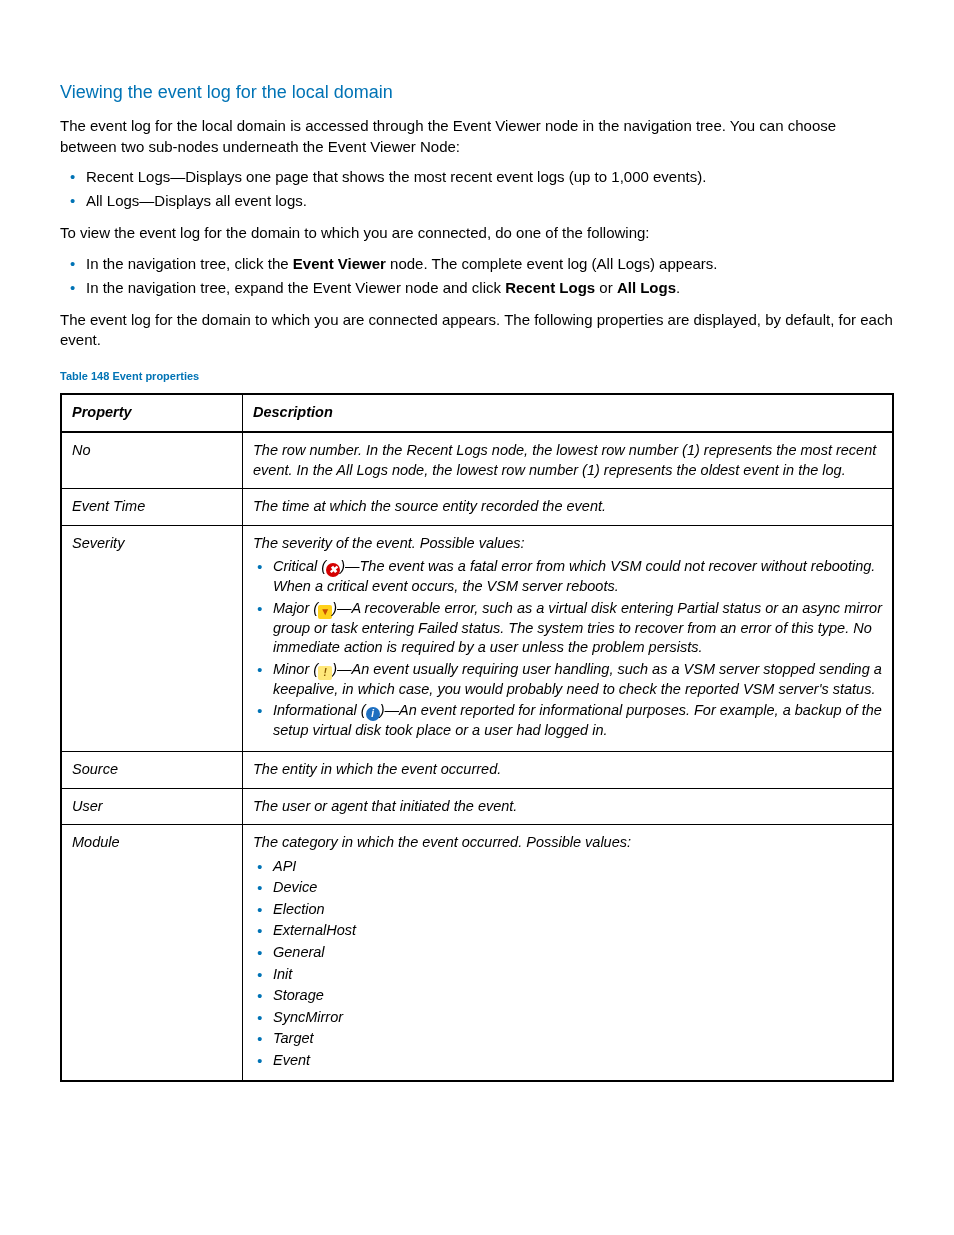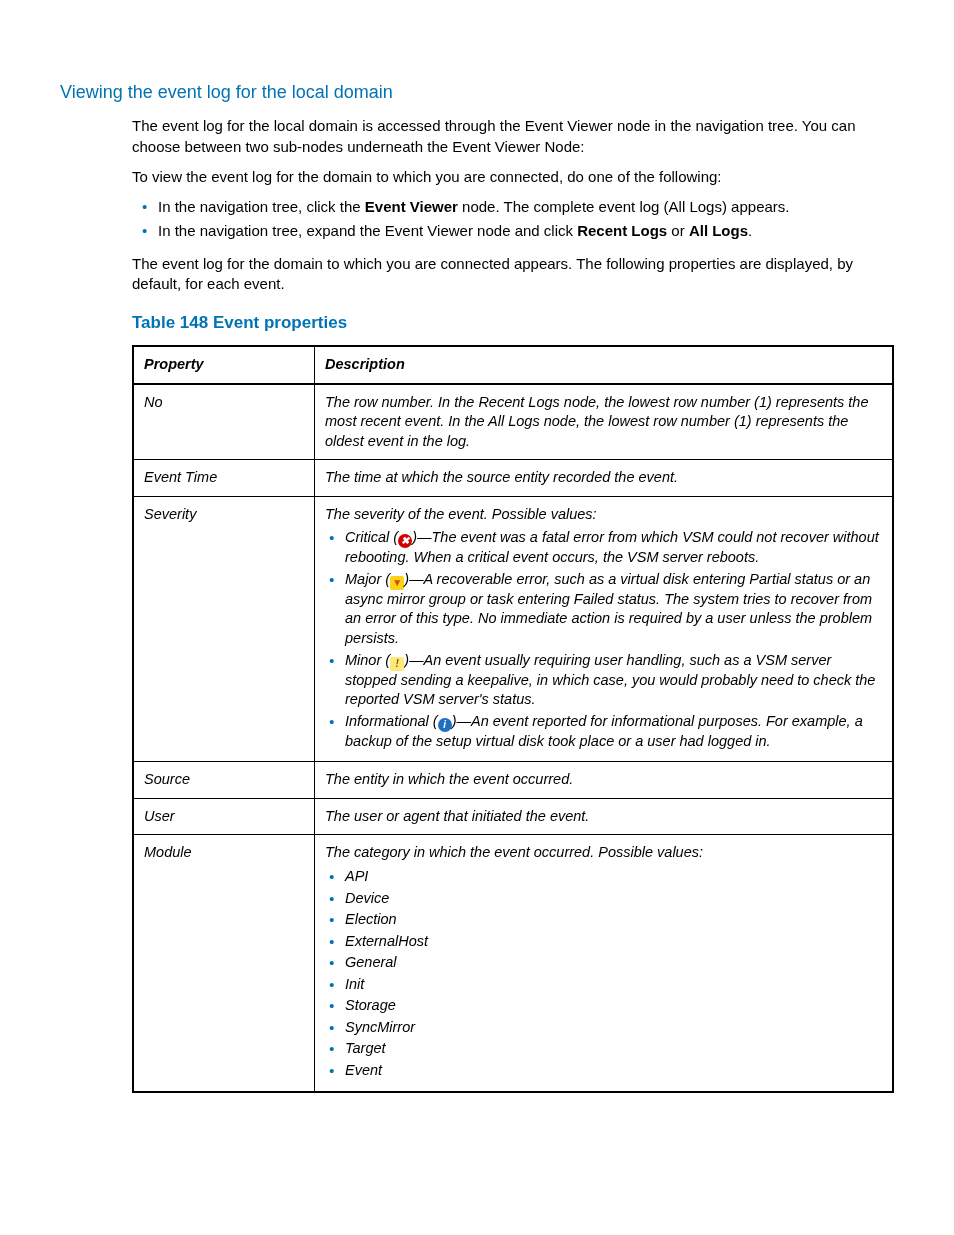--- a/index.html
+++ b/index.html
@@ -13,21 +13,20 @@
     box-sizing: border-box;
     line-height: 1.35;
   }
   h1 {
     font-weight: 400;
     font-size: 18px;
     color: #0073b5;
     margin: 0 0 12px 0;
   }
   .content {
-    margin-left: 72px;
   }
   p { margin: 0 0 10px 0; }
   ul.bul {
     list-style: none;
     padding: 0;
     margin: 4px 0 12px 0;
   }
   ul.bul > li {
     position: relative;
     padding-left: 26px;
@@ -38,21 +37,21 @@
     color: #0073b5;
     position: absolute;
     left: 10px;
     top: 0;
     font-size: 15px;
   }
   .bold { font-weight: 700; }
   .tcaption {
     color: #0073b5;
     font-weight: 700;
-    font-size: 17px;
+    font-size: 11px;
     margin: 18px 0 10px 0;
   }
   table {
     border-collapse: collapse;
     width: 100%;
     border: 2px solid #000;
   }
   th, td {
     border: 1px solid #000;
     padding: 8px 10px;
@@ -86,20 +85,24 @@
 </style>
 </head>
 <body>
 
 <h1>Viewing the event log for the local domain</h1>
 
 <div class="content">
 
   <p>The event log for the local domain is accessed through the Event Viewer node in the navigation tree. You can choose between two sub-nodes underneath the Event Viewer Node:</p>
 
+  <ul class="bul">
+    <li>Recent Logs—Displays one page that shows the most recent event logs (up to 1,000 events).</li>
+    <li>All Logs—Displays all event logs.</li>
+  </ul>
 
   <p>To view the event log for the domain to which you are connected, do one of the following:</p>
 
   <ul class="bul">
     <li>
       <span>In the navigation tree, click the </span><span class="bold">Event Viewer</span><span> node. The complete event log (All Logs) appears.</span>
     </li>
     <li>
       <span>In the navigation tree, expand the Event Viewer node and click </span><span class="bold">Recent Logs</span><span> or </span><span class="bold">All Logs</span><span>.</span>
     </li>

